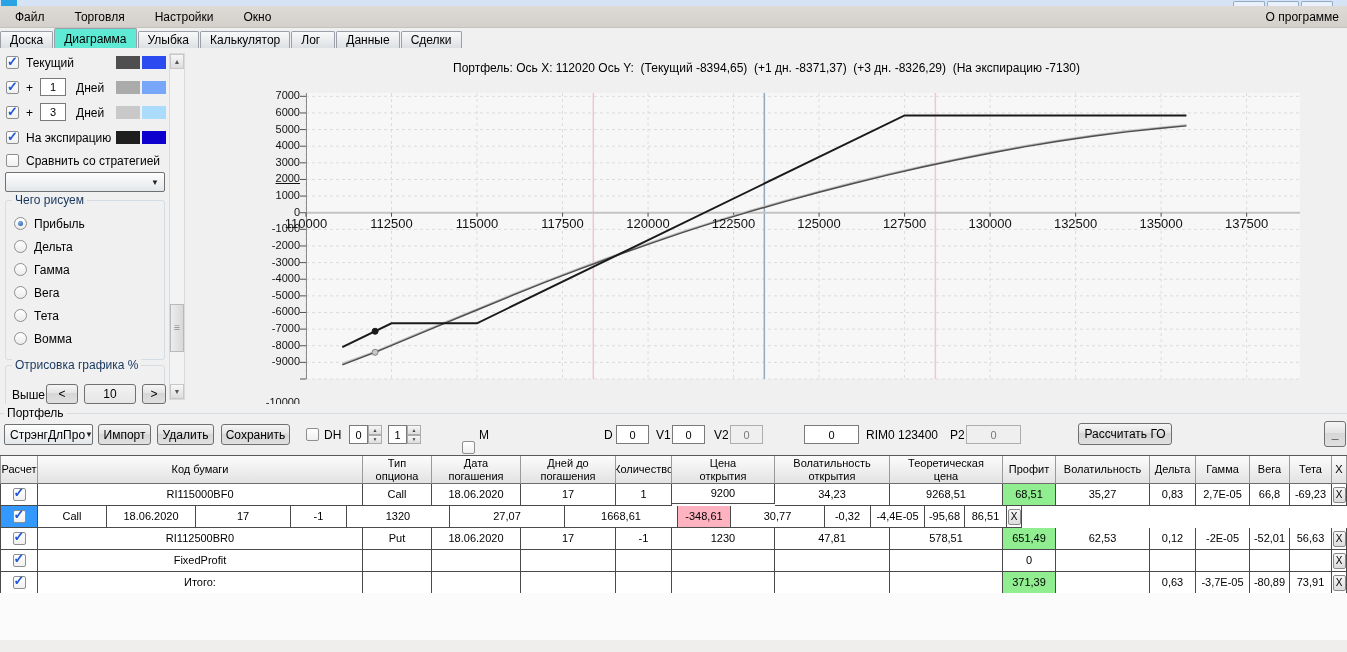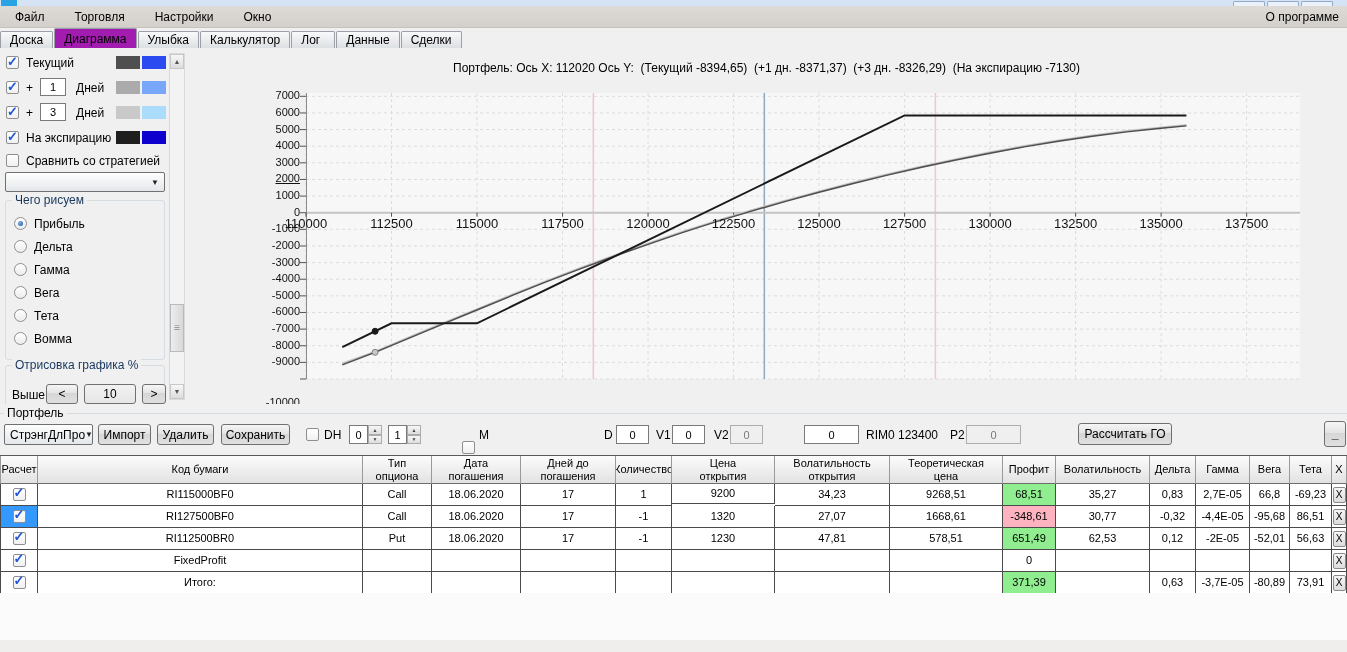--- a/index.html
+++ b/index.html
@@ -16,21 +16,21 @@
   #menubar{left:0;top:6px;width:1347px;height:22px;background:linear-gradient(#DEDBD7,#D3D0CB);
            display:flex;align-items:center;font-size:12px;border-bottom:1px solid #C6C3BE;box-sizing:border-box}
   .menu-item{padding:0 15px;height:22px;display:flex;align-items:center;cursor:default}
   #about-item{margin-left:auto;padding:0 8px}
 
   
   #tabstrip{left:0;top:28px;width:1347px;height:20px;display:flex;align-items:flex-end}
   .tab{height:17px;display:flex;align-items:center;padding:0 9px;font-size:12px;
        background:linear-gradient(#F8F9FA,#DDE0E3);border:1px solid #9B9FA8;border-bottom:none;
        border-radius:2px 2px 0 0;margin-right:1px;box-sizing:border-box}
-  .tab.active{height:20px;background:#a21caf;position:relative;z-index:2}
+  .tab.active{height:20px;background:#5eead4;position:relative;z-index:2}
   .tab.wide{min-width:44px}
 
   
   #main{left:0;top:48px;width:1347px;height:356px;background:#F0F0F0;overflow:hidden}
   #sidebar{left:0;top:0;width:186px;height:356px}
   .srow{position:absolute;left:0;width:186px;height:18px;font-size:12px}
   .cb{width:13px;height:13px;background:linear-gradient(#FFF,#F0F0F0);border:1px solid #8E8F8F;
       border-radius:2px;box-sizing:border-box;position:relative}
   .cb.checked::after{content:"\2713";position:absolute;left:0;top:-3px;font-size:13px;font-weight:bold;color:#2157D6}
   .slabel{position:absolute;top:1px;white-space:nowrap}
@@ -399,21 +399,20 @@
       <div class="tcell" style="width: 53px; height: 22px; background: rgb(144, 238, 144);">68,51</div>
       <div class="tcell" style="width: 94px; height: 22px;">35,27</div>
       <div class="tcell" style="width: 46px; height: 22px;">0,83</div>
       <div class="tcell" style="width: 54px; height: 22px;">2,7E-05</div>
       <div class="tcell" style="width: 40px; height: 22px;">66,8</div>
       <div class="tcell" style="width: 42px; height: 22px;">-69,23</div>
       <div class="tcell" style="width: 15px; height: 22px;"><div class="xbtn">X</div></div>
     </div>
     <div class="trow">
       <div class="tcell" style="width: 38px; height: 22px; background: rgb(51, 153, 255);"><div class="cb checked"></div></div>
-      <div class="tcell" style="width: 325px; height: 22px;">RI127500BF0</div>
       <div class="tcell" style="width: 69px; height: 22px;">Call</div>
       <div class="tcell" style="width: 89px; height: 22px;">18.06.2020</div>
       <div class="tcell" style="width: 95px; height: 22px;">17</div>
       <div class="tcell" style="width: 56px; height: 22px;">-1</div>
       <div class="tcell" style="width: 103px; height: 22px;">1320</div>
       <div class="tcell" style="width: 115px; height: 22px;">27,07</div>
       <div class="tcell" style="width: 113px; height: 22px;">1668,61</div>
       <div class="tcell" style="width: 53px; height: 22px; background: rgb(255, 179, 192);">-348,61</div>
       <div class="tcell" style="width: 94px; height: 22px;">30,77</div>
       <div class="tcell" style="width: 46px; height: 22px;">-0,32</div>

